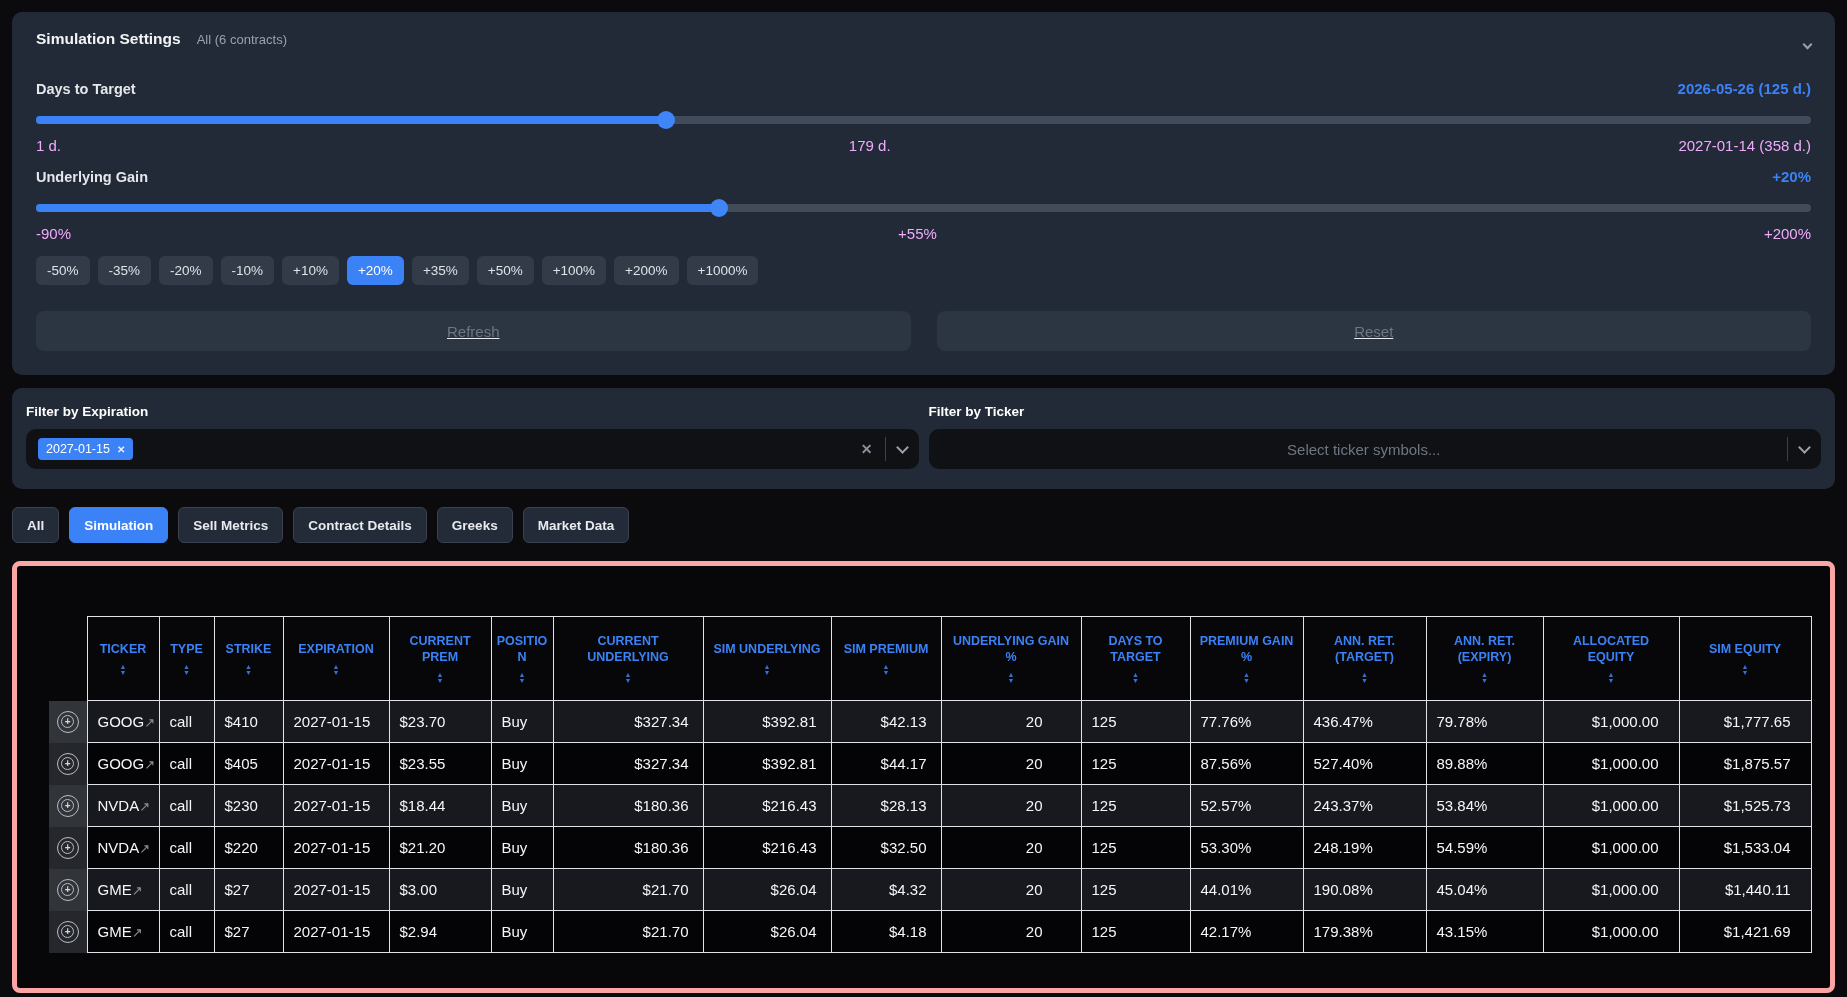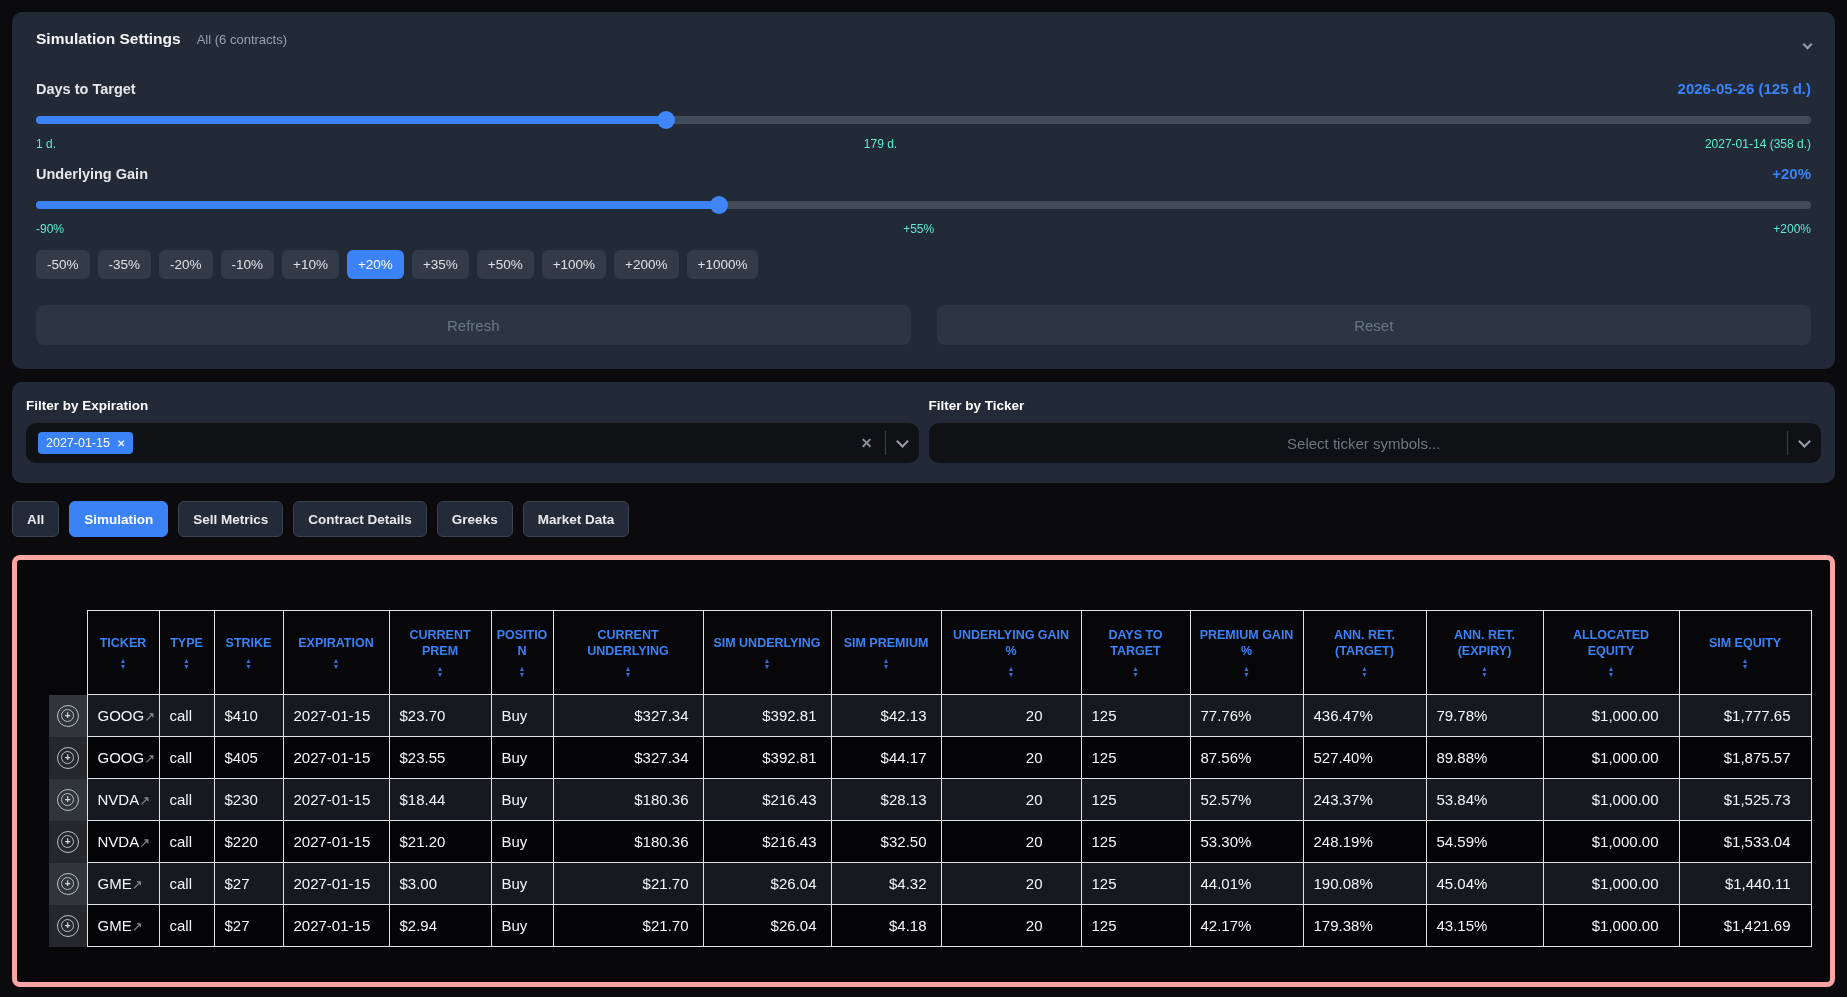--- a/index.html
+++ b/index.html
@@ -33,34 +33,34 @@
   
   .slider-label-row { display:flex; justify-content:space-between; align-items:center; margin-bottom:14px; }
   .slider-label { font-size:14.5px; font-weight:700; color:#e5e7eb; }
   .slider-value { font-size:15px; font-weight:700; color:#3b82f6; }
 
   .slider { position:relative; height:18px; margin-bottom:8px; cursor:pointer; }
   .track { position:absolute; top:5px; left:0; right:0; height:8px; border-radius:4px; background:#424b59; }
   .fill  { height:8px; border-radius:4px; background:#3b82f6; }
   .thumb { position:absolute; top:0; width:18px; height:18px; border-radius:50%; background:#3f86f8; }
 
-  .slider-scale { display:flex; justify-content:flex-start; font-size:12px; color:#5eead4; margin-bottom:14px; }
+  .slider-scale { display:flex; justify-content:flex-start; font-size:15px; color:#f0abfc; margin-bottom:14px; }
   .slider-scale .mid { flex:1; text-align:center; }
   .slider-scale span:last-child { text-align:right; }
 
   
   .presets { display:flex; gap:8px; margin:2px 0 26px 0; }
   .preset {
     background:#333b49; color:#dfe3e8; border:none; border-radius:6px;
     height:29px; padding:0 11px; font-size:13.5px; font-family:inherit; cursor:pointer;
   }
   .preset.active { background:#3b82f6; color:#ffffff; }
 
   
-  .action-row { display:flex; gap:26px; }
+  .action-row { display:flex; gap:26px;text-decoration:underline; }
   .action-btn {
     flex:1; height:40px; background:#2c3542; color:#6b7686;
     border:none; border-radius:8px; font-size:15px; font-family:inherit; cursor:pointer;
   }
 
   
   .filters { margin-top:13px; padding:16px 14px 20px 14px; display:flex; gap:10px; }
   .filter-col { flex:1; }
   .filter-label { font-size:13.5px; font-weight:700; color:#ffffff; margin-bottom:10px; }
   .select-box {

